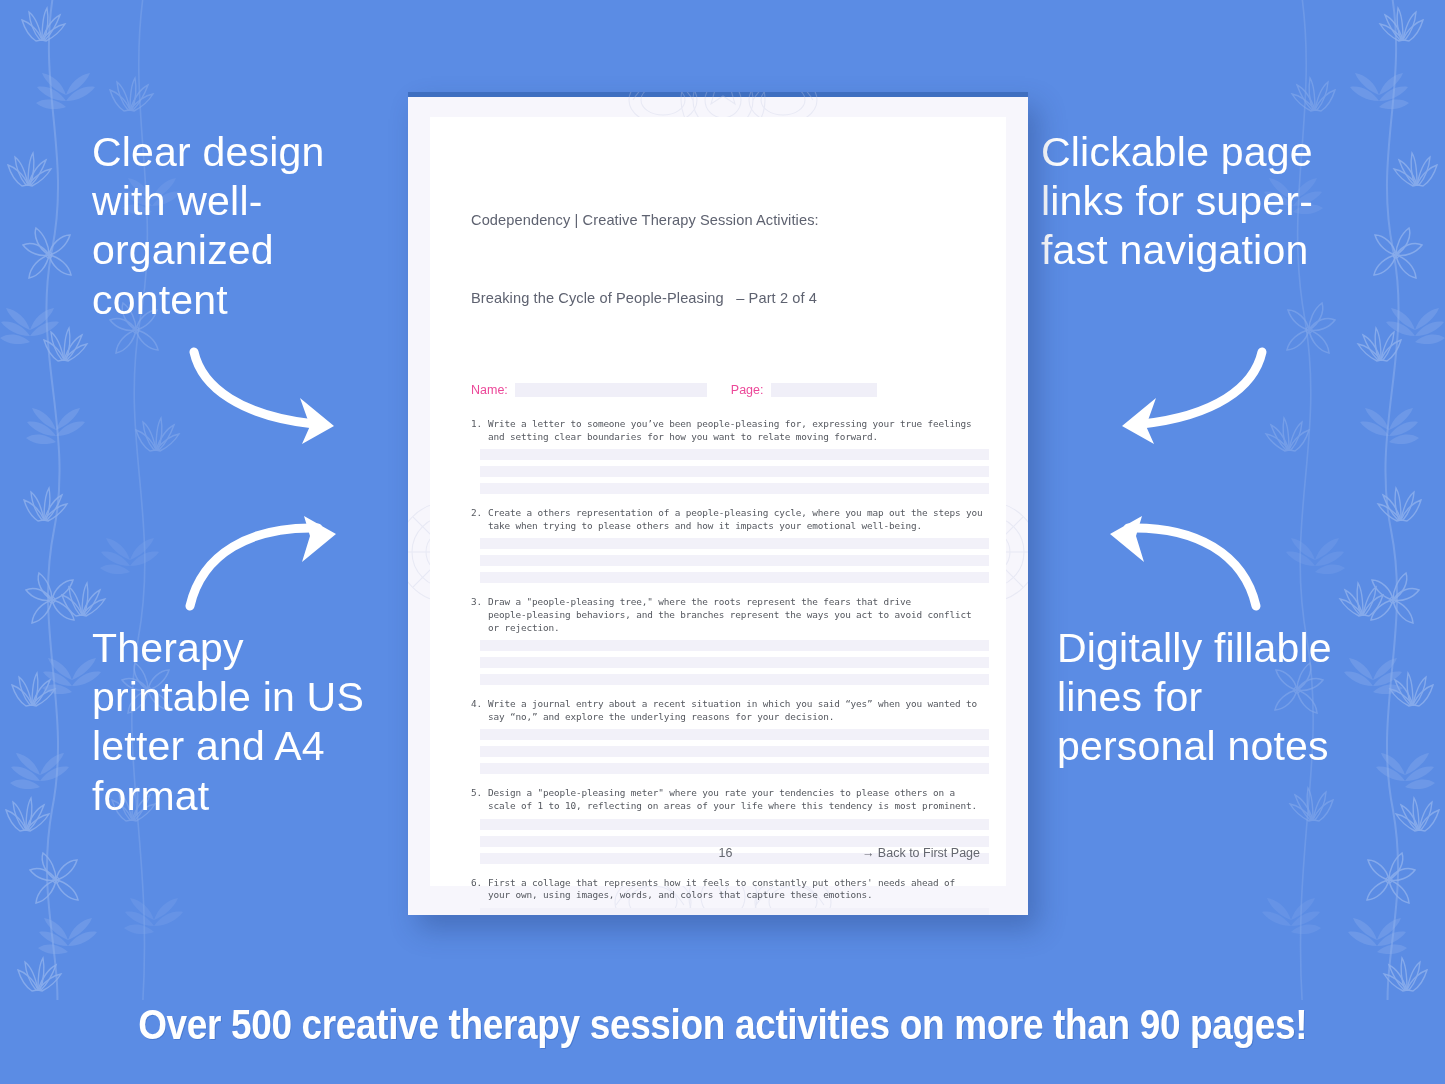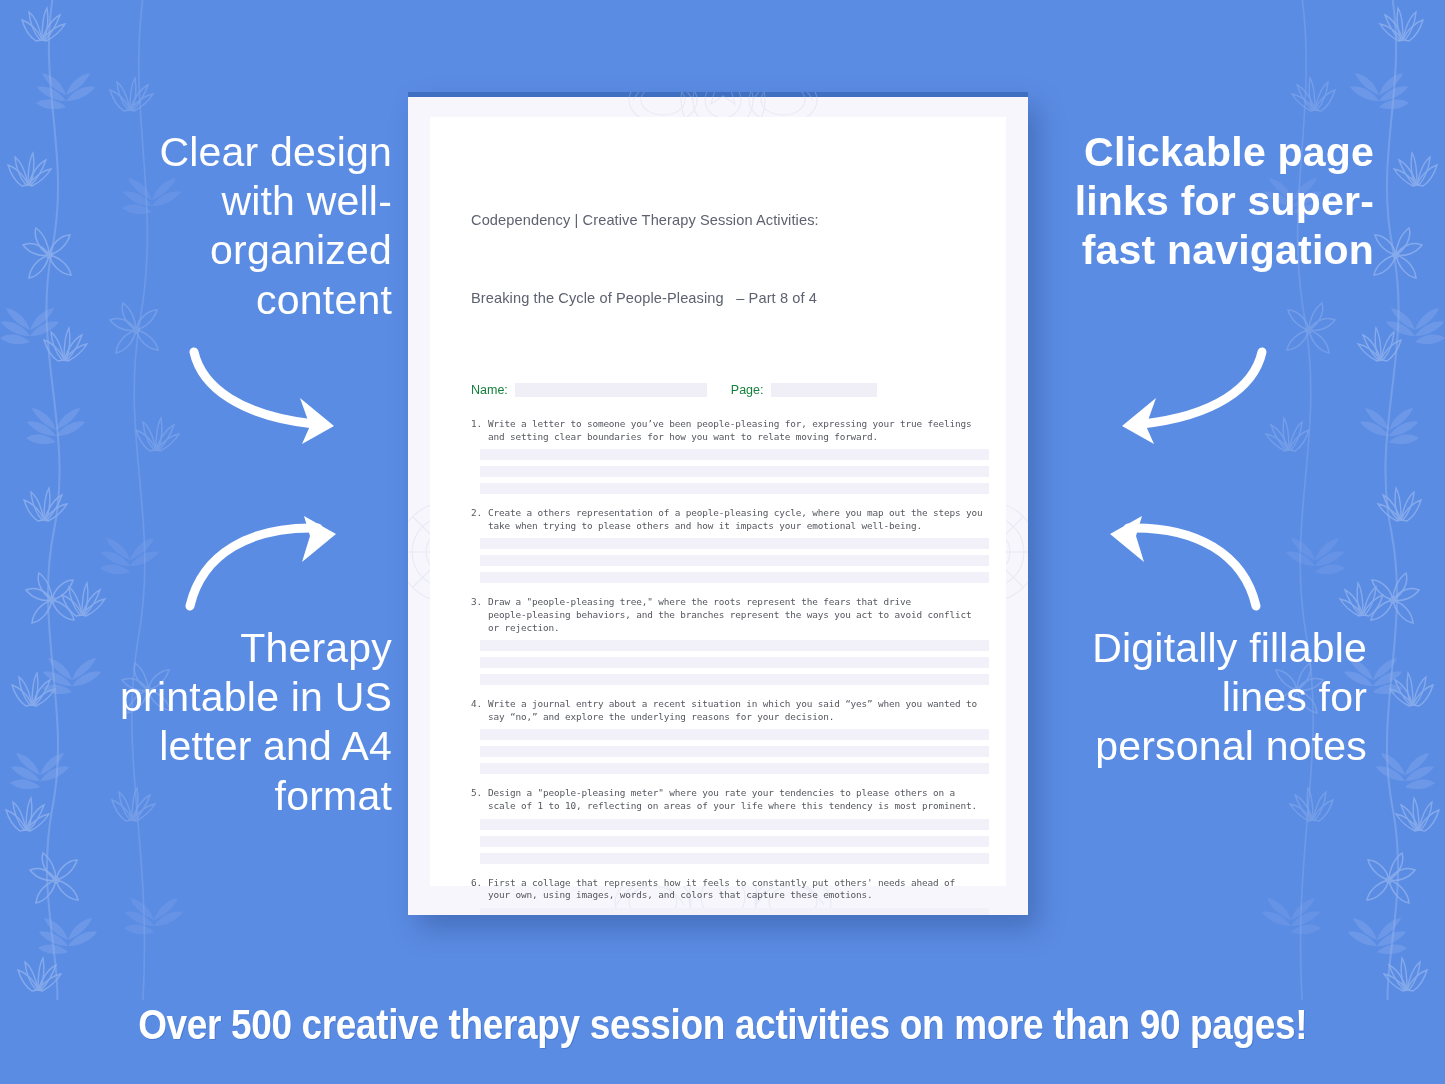--- a/index.html
+++ b/index.html
@@ -42,28 +42,28 @@
   }
   .vine2.left  { left: 96px; }
   .vine2.right { right: 96px; transform: scaleX(-1); }
 
   
   .promo {
     position: absolute;
     color: #ffffff;
     font-size: 41px;
     line-height: 1.20;
-    text-align: right;
+    text-align: left;
     font-weight: 400;
     letter-spacing: 0.2px;
     font-family: "Liberation Sans", sans-serif;
   }
   .promo-tl { left: 92px;   top: 128px; width: 300px; }
   .promo-bl { left: 92px;   top: 624px; width: 300px; }
-  .promo-tr { right: 71px;  top: 128px; width: 310px; font-weight: bold; }
+  .promo-tr { right: 94px;  top: 128px; width: 310px; }
   .promo-br { right: 78px;  top: 624px; width: 310px; }
 
   
   .arrow { position: absolute; pointer-events: none; }
   .arrow-tl { left: 182px;  top: 340px; width: 180px; height: 110px; }
   .arrow-bl { left: 176px;  top: 508px; width: 180px; height: 110px; }
   .arrow-tr { left: 1094px; top: 340px; width: 180px; height: 110px; }
   .arrow-br { left: 1090px; top: 508px; width: 180px; height: 110px; }
 
   
@@ -120,21 +120,21 @@
     letter-spacing: 0.1px;
     white-space: pre;
   }
   .doc-title .l1 { margin-top: 38px; }
 
   .namerow {
     display: flex;
     align-items: center;
     margin-top: 20px;
     font-size: 12.5px;
-    color: #15803d;
+    color: #ec4899;
   }
   .namerow .lbl { margin-right: 7px; }
   .fillbox { height: 14px; background: #f0eff8; }
   .fill-name { width: 192px; }
   .fill-date { width: 106px; }
   .namerow .gap { width: 24px; }
 
   .activities { margin-top: 21px; }
 
   .activity { margin-bottom: 13px; }
@@ -380,21 +380,21 @@
         <path d="M8,48 q16,-24 34,-24 q18,0 34,24"></path>
         <path d="M148,48 q16,-24 34,-24 q18,0 34,24"></path>
       </g>
     </svg>
 
     <div class="page-inner">
       <div class="doc-body">
 
         <div class="doc-title">
           <div class="l1">Codependency | Creative Therapy Session Activities:</div>
-          <div>Breaking the Cycle of People-Pleasing   – Part 8 of 4</div>
+          <div>Breaking the Cycle of People-Pleasing   – Part 2 of 4</div>
         </div>
 
         <div class="namerow">
           <span class="lbl">Name:</span>
           <span class="fillbox fill-name"></span>
           <span class="gap"></span>
           <span class="lbl">Page:</span>
           <span class="fillbox fill-date"></span>
         </div>
 
@@ -467,19 +467,23 @@
 your own, using images, words, and colors that capture these emotions.</span>
               </div>
               <div class="lines">
                 <div class="wline"></div>
               </div>
             </div>
           </div>
 
       </div>
 
+      <div class="footer">
+        <span class="pnum">16</span>
+        <a class="backlink" href="#">→ Back to First Page</a>
+      </div>
     </div>
   </div>
 </div>
 
 <div class="banner">
   <div class="banner-text">Over 500 creative therapy session activities on more than 90 pages!</div>
 </div>
 
 </body></html>

